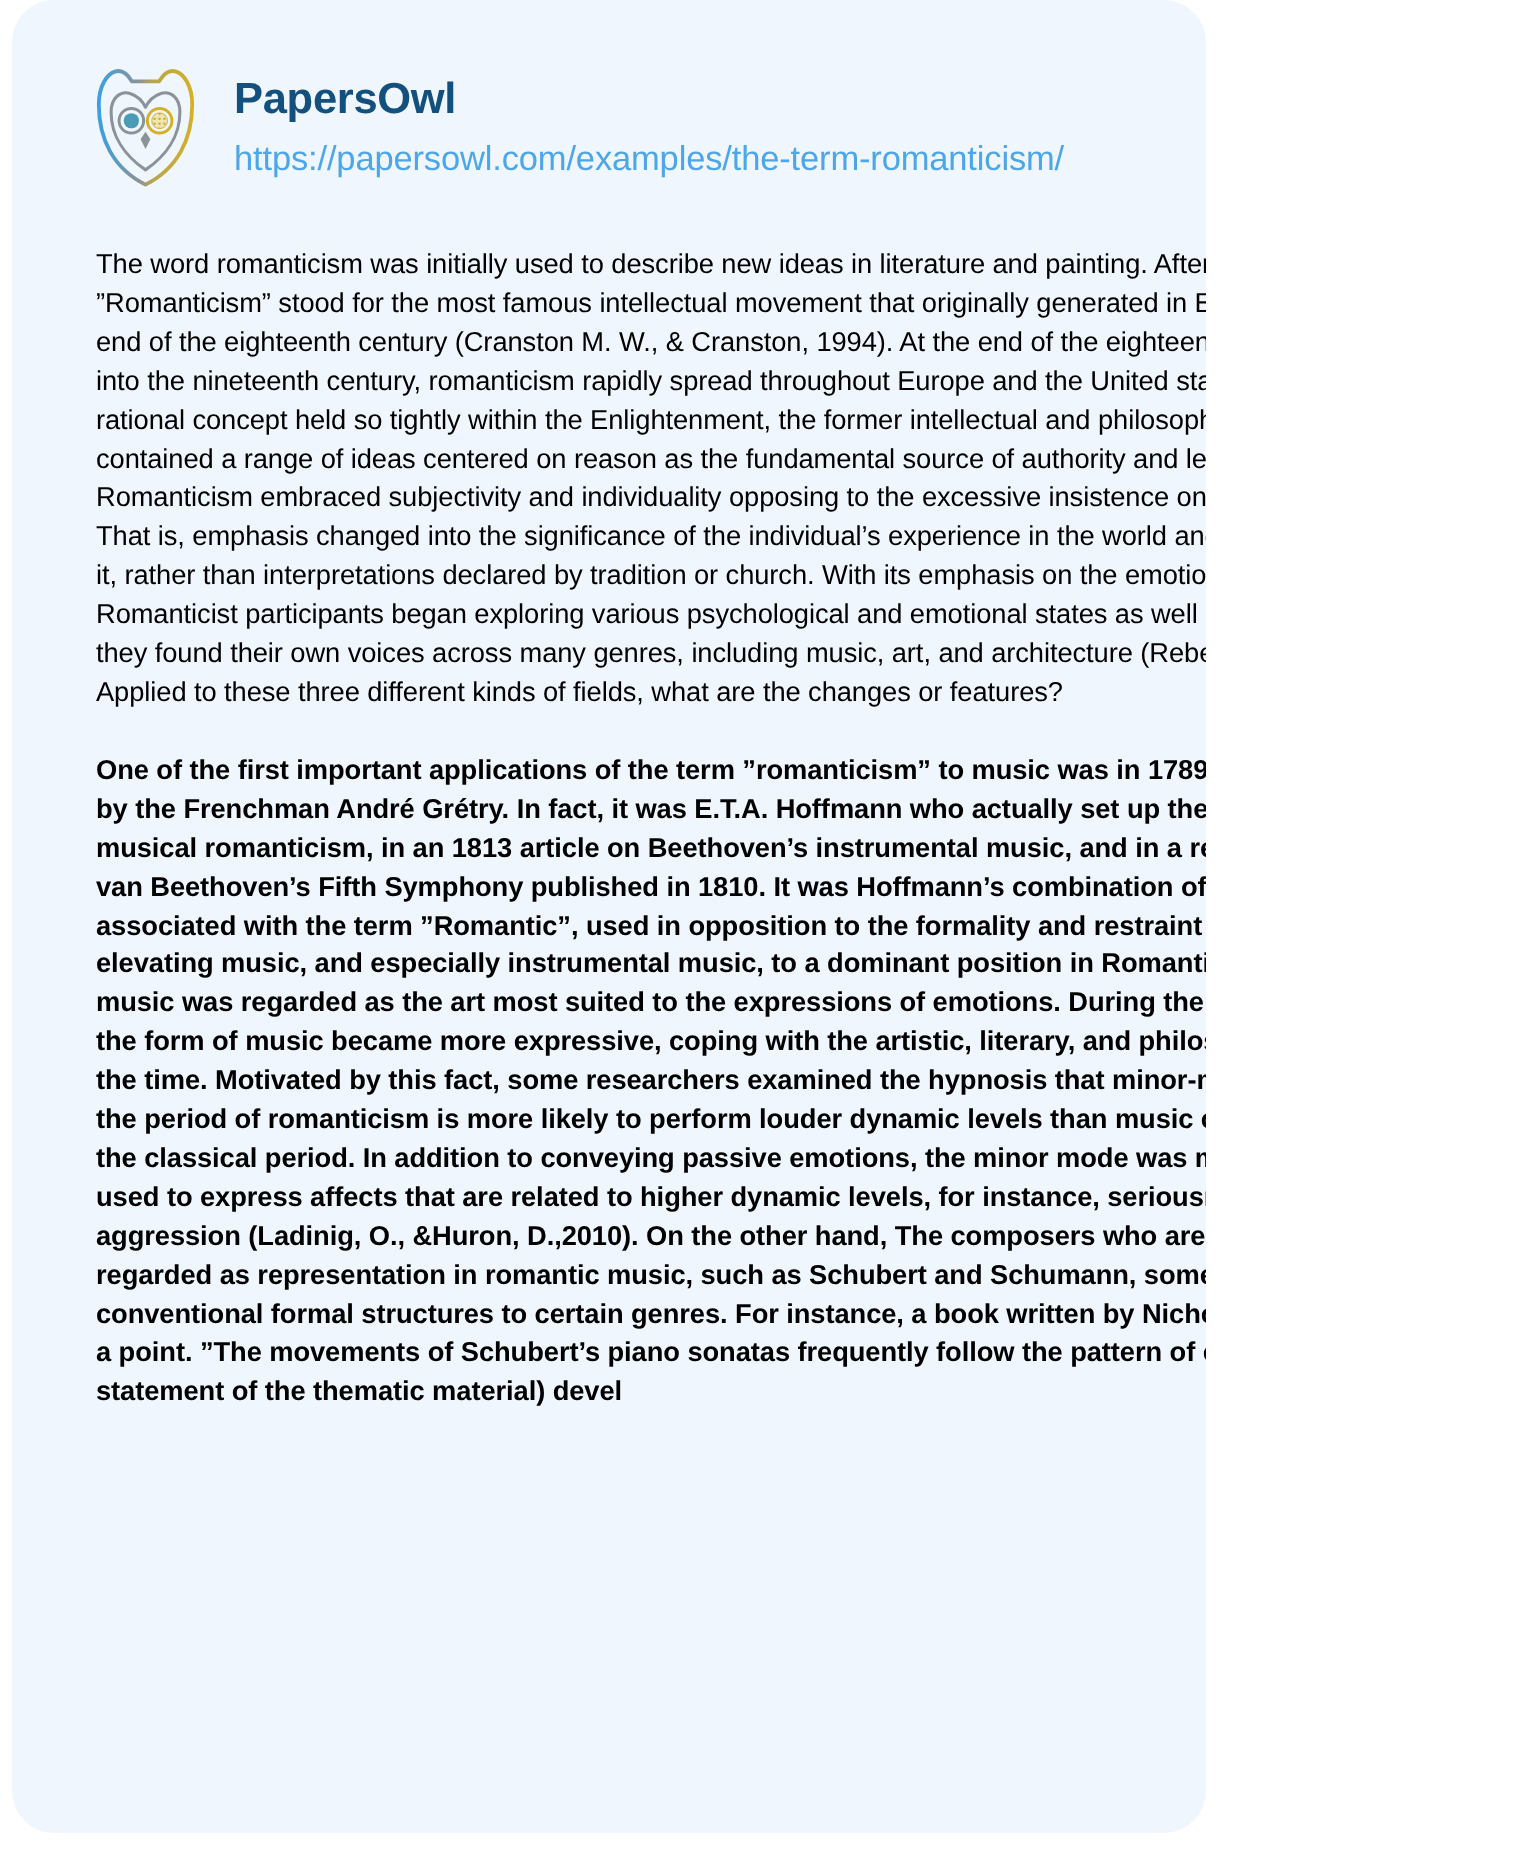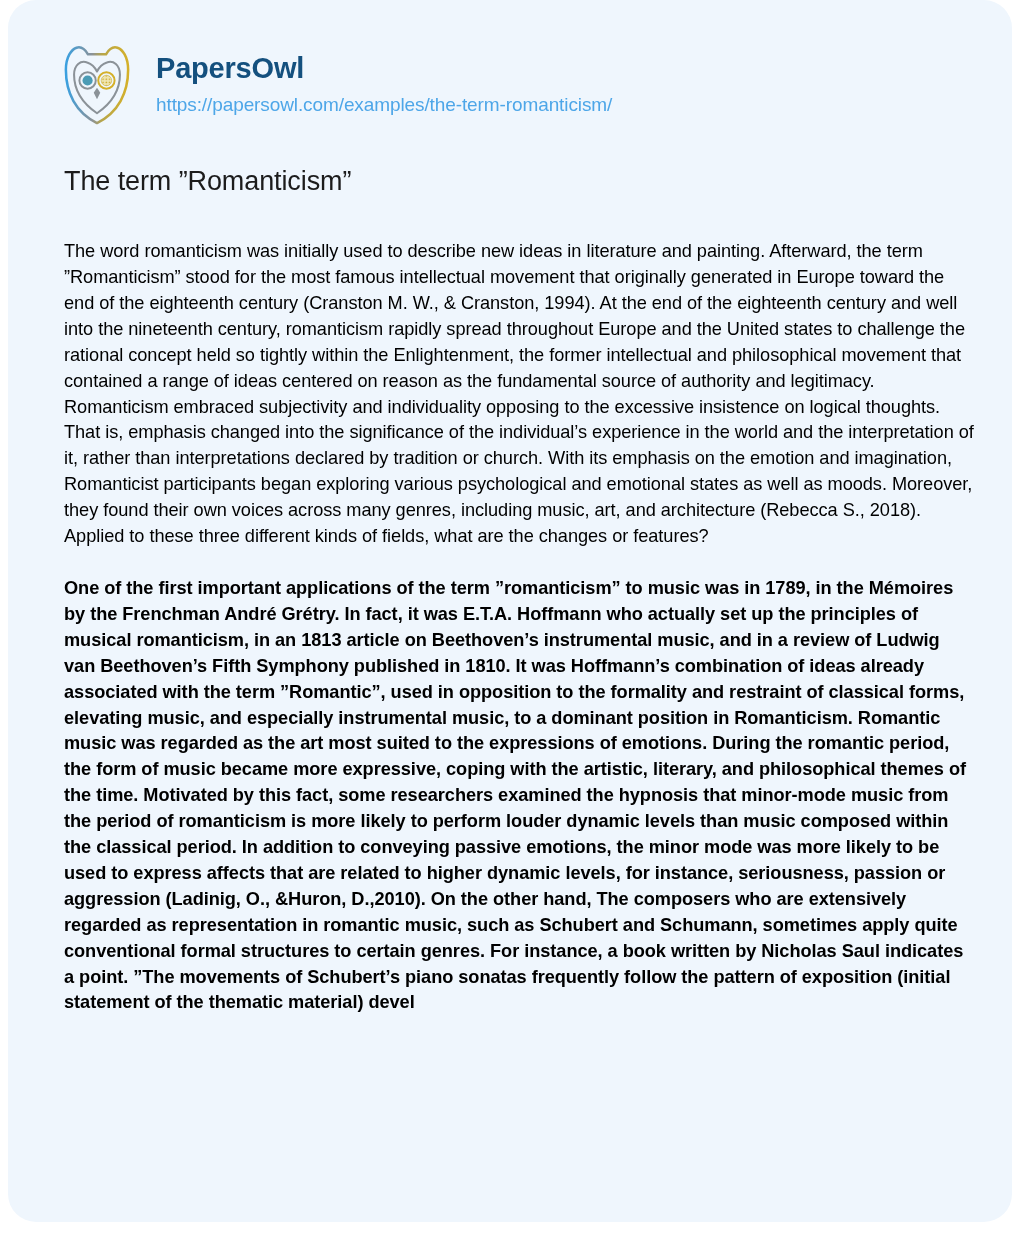--- a/index.html
+++ b/index.html
@@ -20,21 +20,21 @@
     height: 1234px;
     background: #ffffff;
     overflow: hidden;
   }
 
   
   .card {
     position: absolute;
     left: 8px;
     top: 0px;
-    width: 1004px;
+    width: 796px;
     height: 1222px;
     background: #eff6fd;
     border-radius: 28px;
     overflow: hidden;
   }
 
   
   .brand {
     position: absolute;
     left: 48px;
@@ -56,21 +56,21 @@
   }
   .brand-name {
     font-size: 29px;
     font-weight: bold;
     color: #14507e;
     letter-spacing: -0.2px;
     line-height: 1.1;
   }
   .brand-url {
     margin-top: 9px;
-    font-size: 19px;
+    font-size: 23px;
     color: #4da6e8;
     line-height: 1.2;
     letter-spacing: -0.1px;
   }
 
   
   .doc {
     position: absolute;
     left: 56px;
     top: 164px;
@@ -134,19 +134,18 @@
           <path d="M50 56 L54 62 L50 70 L46 62 Z" fill="#8b9298"></path>
         </svg>
       </span>
       <span class="brand-text">
         <span class="brand-name">PapersOwl</span>
         <span class="brand-url">https://papersowl.com/examples/the-term-romanticism/</span>
       </span>
     </div>
 
     <div class="doc">
-      <h1 class="doc-title">The term ”Romanticism”</h1>
       <p class="doc-para">The word romanticism was initially used to describe new ideas in literature and painting. Afterward, the term ”Romanticism” stood for the most famous intellectual movement that originally generated in Europe toward the end of the eighteenth century (Cranston M. W., &amp; Cranston, 1994). At the end of the eighteenth century and well into the nineteenth century, romanticism rapidly spread throughout Europe and the United states to challenge the rational concept held so tightly within the Enlightenment, the former intellectual and philosophical movement that contained a range of ideas centered on reason as the fundamental source of authority and legitimacy. Romanticism embraced subjectivity and individuality opposing to the excessive insistence on logical thoughts. That is, emphasis changed into the significance of the individual’s experience in the world and the interpretation of it, rather than interpretations declared by tradition or church. With its emphasis on the emotion and imagination, Romanticist participants began exploring various psychological and emotional states as well as moods. Moreover, they found their own voices across many genres, including music, art, and architecture (Rebecca S., 2018). Applied to these three different kinds of fields, what are the changes or features?</p>
       <p class="doc-para">One of the first important applications of the term ”romanticism” to music was in 1789, in the Mémoires by the Frenchman André Grétry. In fact, it was E.T.A. Hoffmann who actually set up the principles of musical romanticism, in an 1813 article on Beethoven’s instrumental music, and in a review of Ludwig van Beethoven’s Fifth Symphony published in 1810. It was Hoffmann’s combination of ideas already associated with the term ”Romantic”, used in opposition to the formality and restraint of classical forms, elevating music, and especially instrumental music, to a dominant position in Romanticism. Romantic music was regarded as the art most suited to the expressions of emotions. During the romantic period, the form of music became more expressive, coping with the artistic, literary, and philosophical themes of the time. Motivated by this fact, some researchers examined the hypnosis that minor-mode music from the period of romanticism is more likely to perform louder dynamic levels than music composed within the classical period. In addition to conveying passive emotions, the minor mode was more likely to be used to express affects that are related to higher dynamic levels, for instance, seriousness, passion or aggression (Ladinig, O., &amp;Huron, D.,2010). On the other hand, The composers who are extensively regarded as representation in romantic music, such as Schubert and Schumann, sometimes apply quite conventional formal structures to certain genres. For instance, a book written by Nicholas Saul indicates a point. ”The movements of Schubert’s piano sonatas frequently follow the pattern of exposition (initial statement of the thematic material) devel</p>
     </div>
 
   </div>
 </div>
 
 </body></html>

